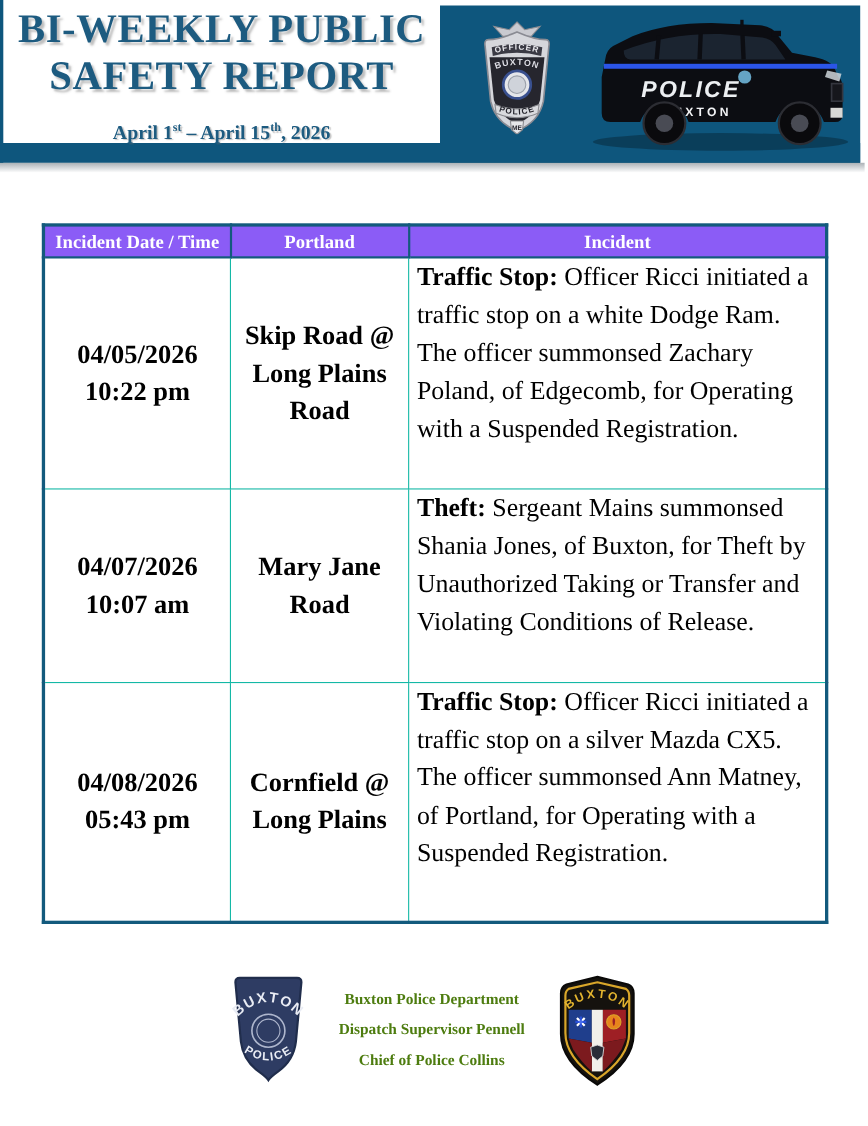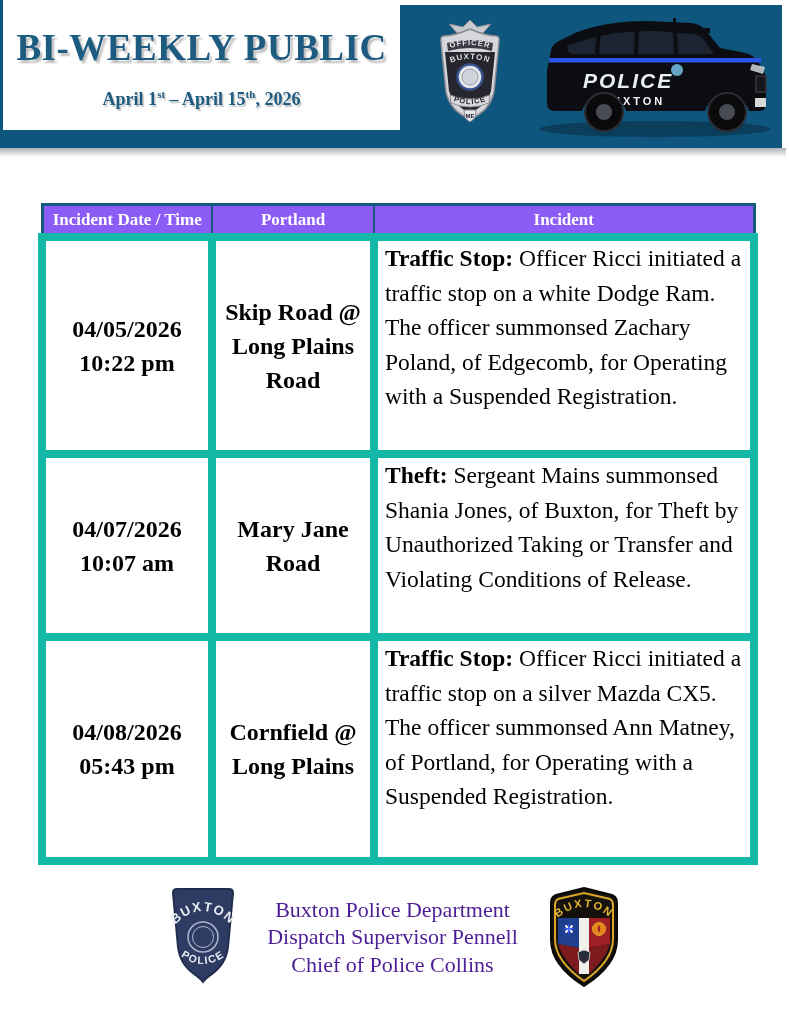--- a/index.html
+++ b/index.html
@@ -23,51 +23,52 @@
   .date-range sup{font-size:11px;}
   .badge-wrap{position:absolute;left:432px;top:18px;width:76px;height:104px;}
   .car-wrap{position:absolute;left:525px;top:8px;width:252px;height:135px;}
 
   
   .report-table{position:absolute;left:38px;top:203px;border-collapse:collapse;
                 table-layout:fixed;width:712px;}
   .report-table th{background:#8b5cf6;color:#ffffff;font-weight:bold;font-size:17px;
                    height:25px;padding:1px 2px;border:2px solid #135a7d;}
   .report-table th + th{border-left:2px solid #ffffff;}
-  .report-table td{border:8px solid #14b8a6;}
+  .report-table td{border:1px solid #14b8a6;}
   .report-table{border:3px solid #135a7d;}
   .col-date{width:170px;}
   .col-loc{width:162px;}
   .col-inc{width:380px;}
   td.cell-date,td.cell-loc{text-align:center;vertical-align:middle;font-weight:bold;
        font-size:24px;line-height:34px;color:#000;}
   td.cell-inc{vertical-align:top;font-size:23.5px;line-height:34.5px;color:#000;
        padding:0px 6px 2px 7px;}
   td.cell-inc b{font-weight:bold;}
   tr.row-1 td{height:207px;} tr.row-2 td{height:173px;} tr.row-3 td{height:214px;}
 
   
   .footer{position:absolute;left:0;top:886px;width:789px;display:flex;
           justify-content:center;align-items:center;gap:26px;}
-  .footer-text{text-align:center;font-weight:normal;color:#4c1d95;font-size:22px;line-height:27.5px;}
+  .footer-text{text-align:center;font-weight:bold;color:#4d7c0f;font-size:14px;line-height:27.5px;}
   .patch{display:block;}
 </style>
 </head>
 <body>
 
 <div class="page">
 
   <div class="header">
     <div class="teal-block"></div>
     <div class="left-edge"></div>
     <div class="bottom-bar"></div>
     <div class="header-shadow"></div>
 
     <div class="title-area">
       <div class="title-line">BI-WEEKLY PUBLIC</div>
+      <div class="title-line">SAFETY REPORT</div>
       <div class="date-range"><span>April 1</span><sup>st</sup><span> – April 15</span><sup>th</sup><span>, 2026</span></div>
     </div>
 
     <div class="badge-wrap">
       <svg width="76" height="104" viewBox="0 0 76 104">
         <path d="M38,2 L45,9 L59,6 L51,15 L25,15 L17,6 L31,9 Z" fill="#c9cad0" stroke="#8b8c92" stroke-width="1"></path>
         <path d="M38,11 Q54,18 64,18 Q68,18 67,24 L62,74 Q58,93 38,101 Q18,93 14,74 L9,24 Q8,18 12,18 Q22,18 38,11 Z" fill="#d6d7dc" stroke="#8a8b93" stroke-width="1.5"></path>
         <path d="M13,34 L63,34 L59,73 Q55,87 38,95 Q21,87 17,73 Z" fill="#26262e"></path>
         <path d="M15,25 Q38,19 61,25 L60,33 Q38,27 16,33 Z" fill="#3a3a44"></path>
         <defs>

